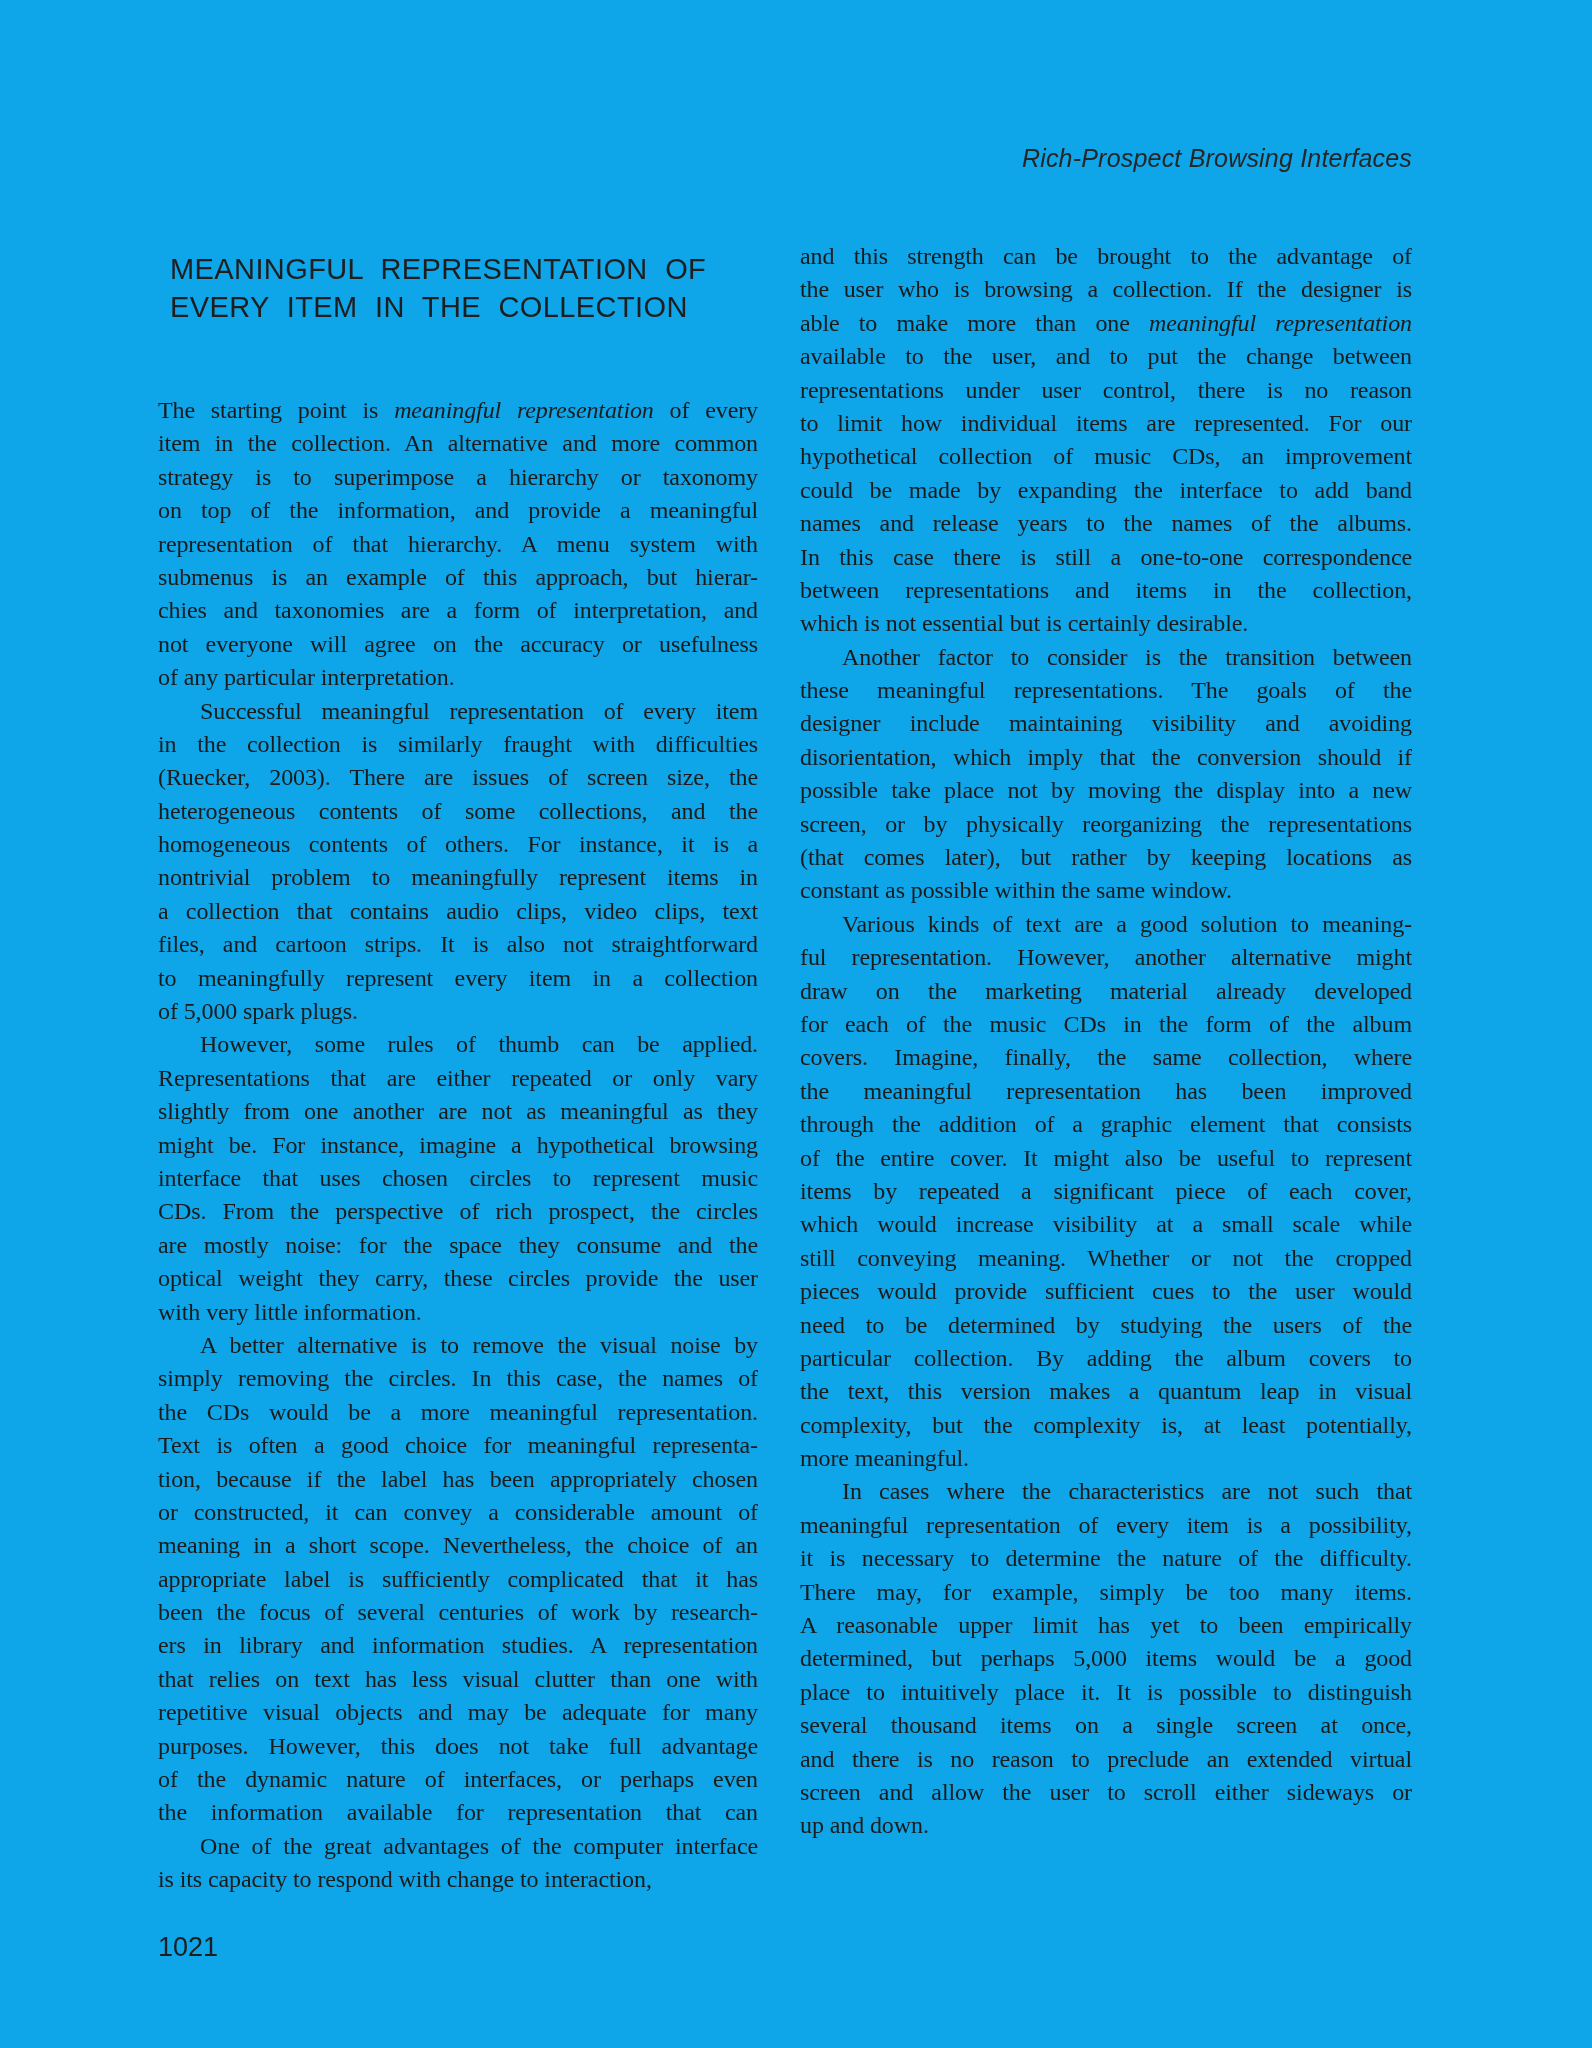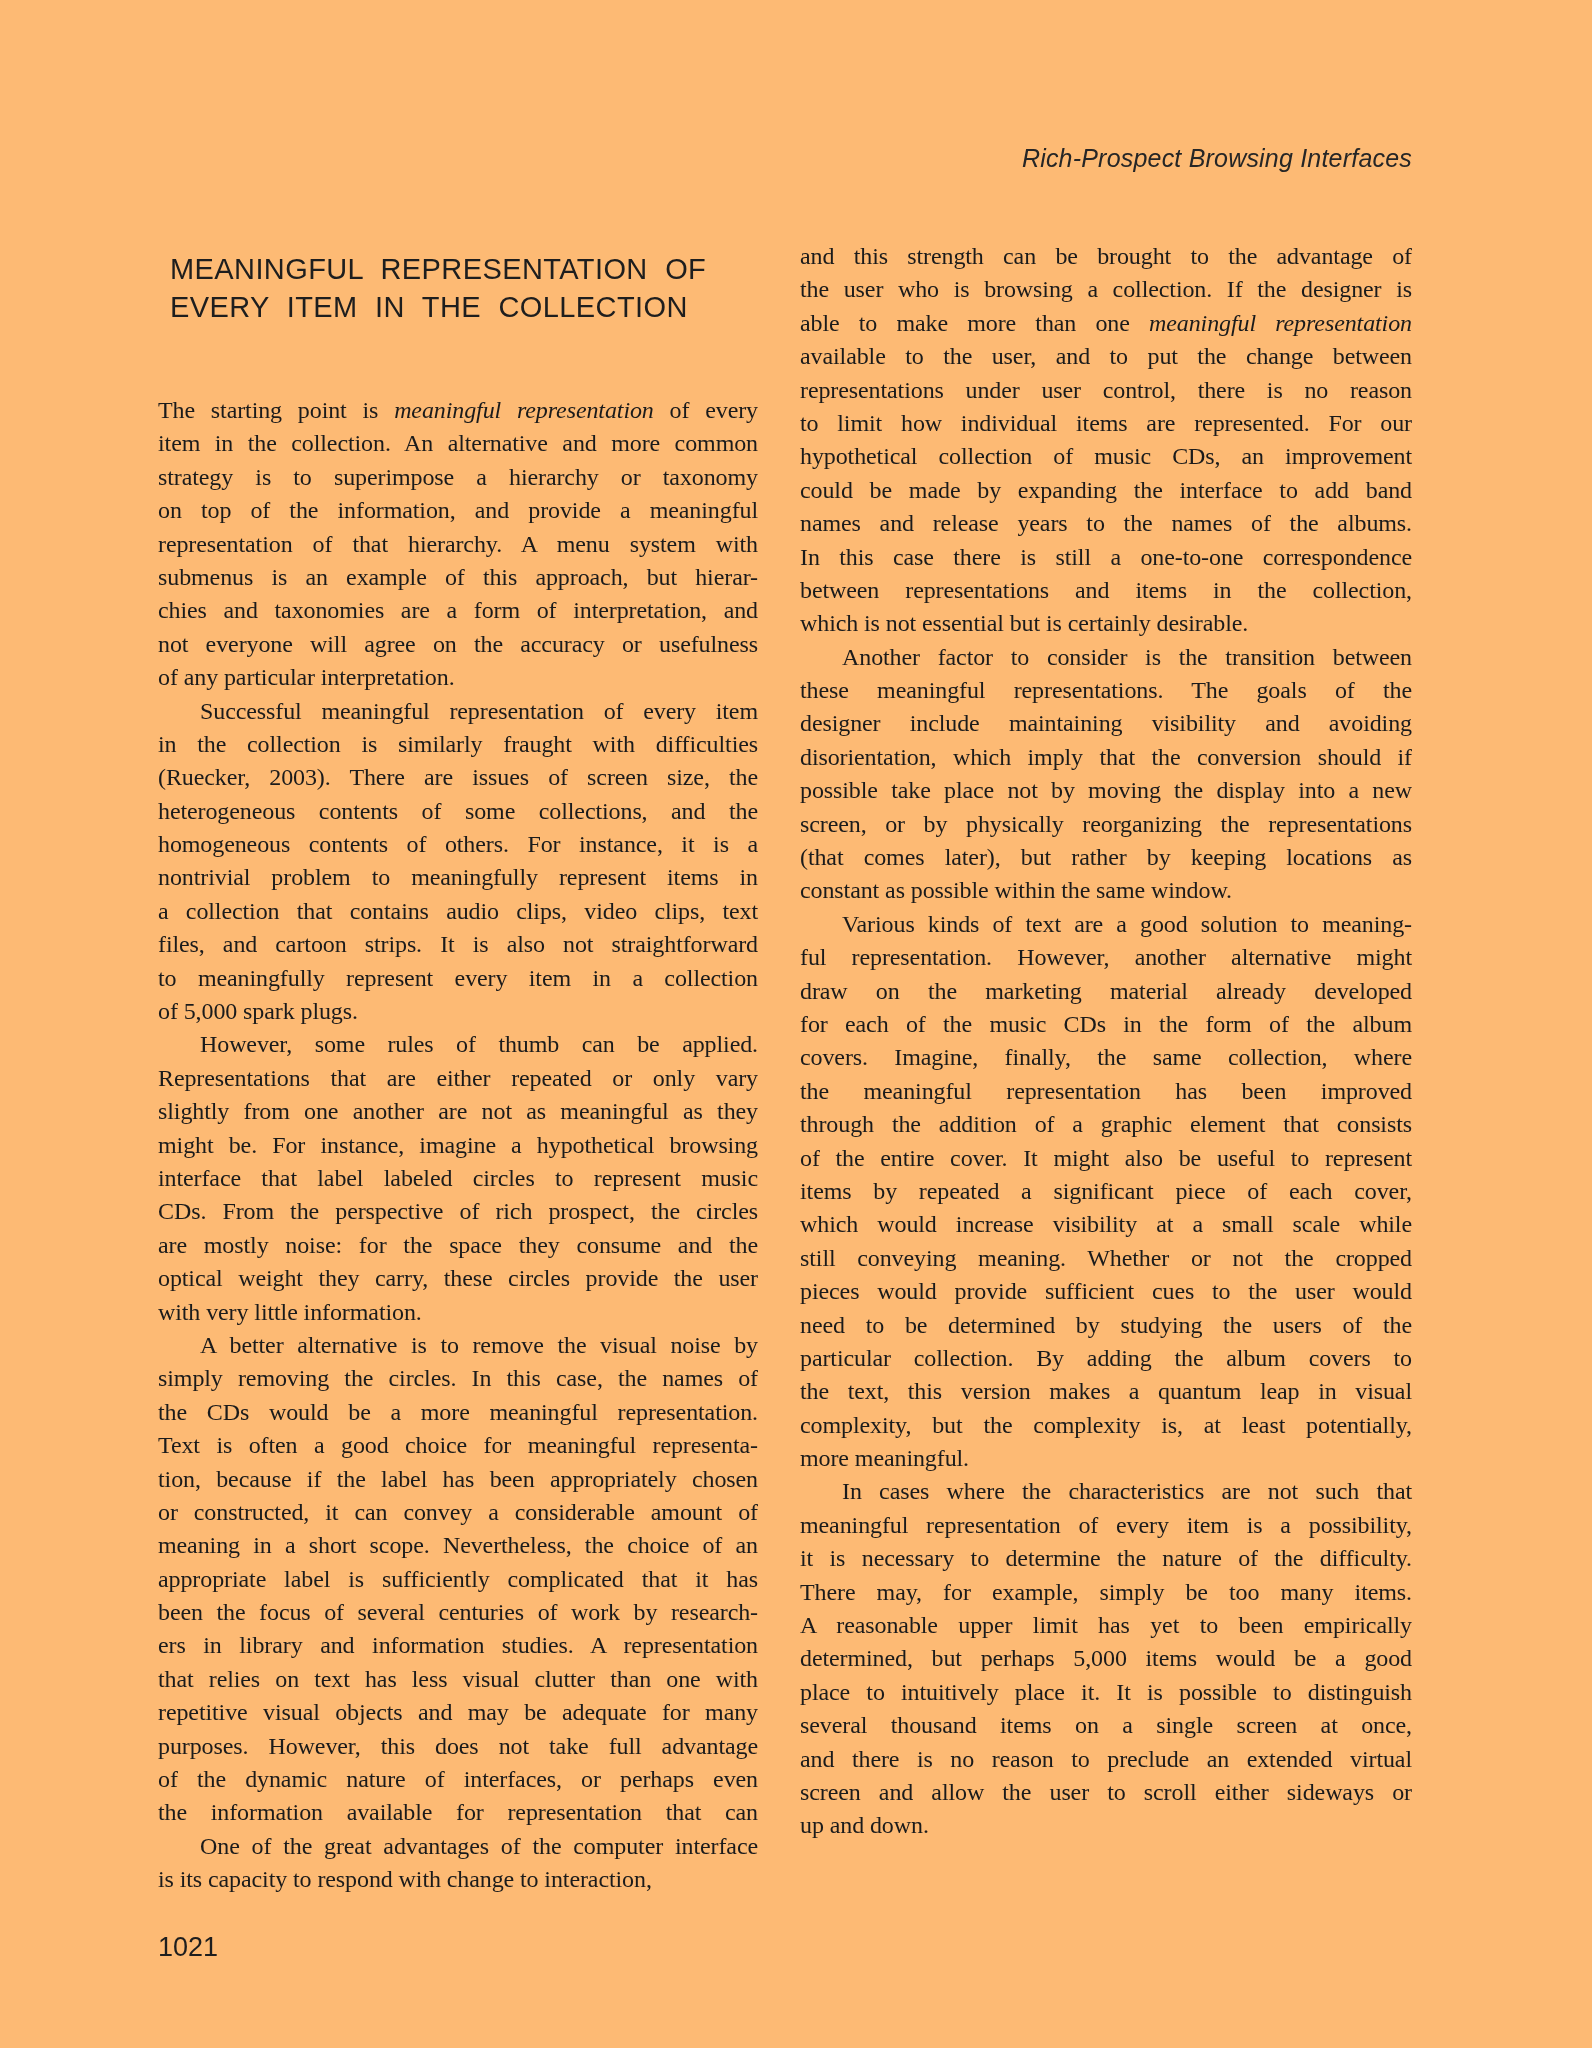--- a/index.html
+++ b/index.html
@@ -1,20 +1,20 @@
 <!DOCTYPE html>
 <html><head>
 <meta charset="utf-8">
 <style>
   html, body { margin: 0; padding: 0; background: #ffffff; }
   .page {
     position: relative;
     width: 1592px;
     height: 2048px;
-    background: #fdba74;
+    background: #0ea5e9;
     overflow: hidden;
     font-family: "Liberation Serif", serif;
     color: #1b1b1b;
   }
   .running-head {
     position: absolute;
     top: 144px;
     right: 180px;
     font-family: "Liberation Sans", sans-serif;
     font-style: italic;
@@ -93,21 +93,21 @@
       <div class="line">homogeneous contents of others. For instance, it is a</div>
       <div class="line">nontrivial problem to meaningfully represent items in</div>
       <div class="line">a collection that contains audio clips, video clips, text</div>
       <div class="line">files, and cartoon strips. It is also not straightforward</div>
       <div class="line">to meaningfully represent every item in a collection</div>
       <div class="line last">of 5,000 spark plugs.</div>
       <div class="line indent">However, some rules of thumb can be applied.</div>
       <div class="line">Representations that are either repeated or only vary</div>
       <div class="line">slightly from one another are not as meaningful as they</div>
       <div class="line">might be. For instance, imagine a hypothetical browsing</div>
-      <div class="line">interface that label labeled circles to represent music</div>
+      <div class="line">interface that uses chosen circles to represent music</div>
       <div class="line">CDs. From the perspective of rich prospect, the circles</div>
       <div class="line">are mostly noise: for the space they consume and the</div>
       <div class="line">optical weight they carry, these circles provide the user</div>
       <div class="line last">with very little information.</div>
       <div class="line indent">A better alternative is to remove the visual noise by</div>
       <div class="line">simply removing the circles. In this case, the names of</div>
       <div class="line">the CDs would be a more meaningful representation.</div>
       <div class="line">Text is often a good choice for meaningful representa-</div>
       <div class="line">tion, because if the label has been appropriately chosen</div>
       <div class="line">or constructed, it can convey a considerable amount of</div>

